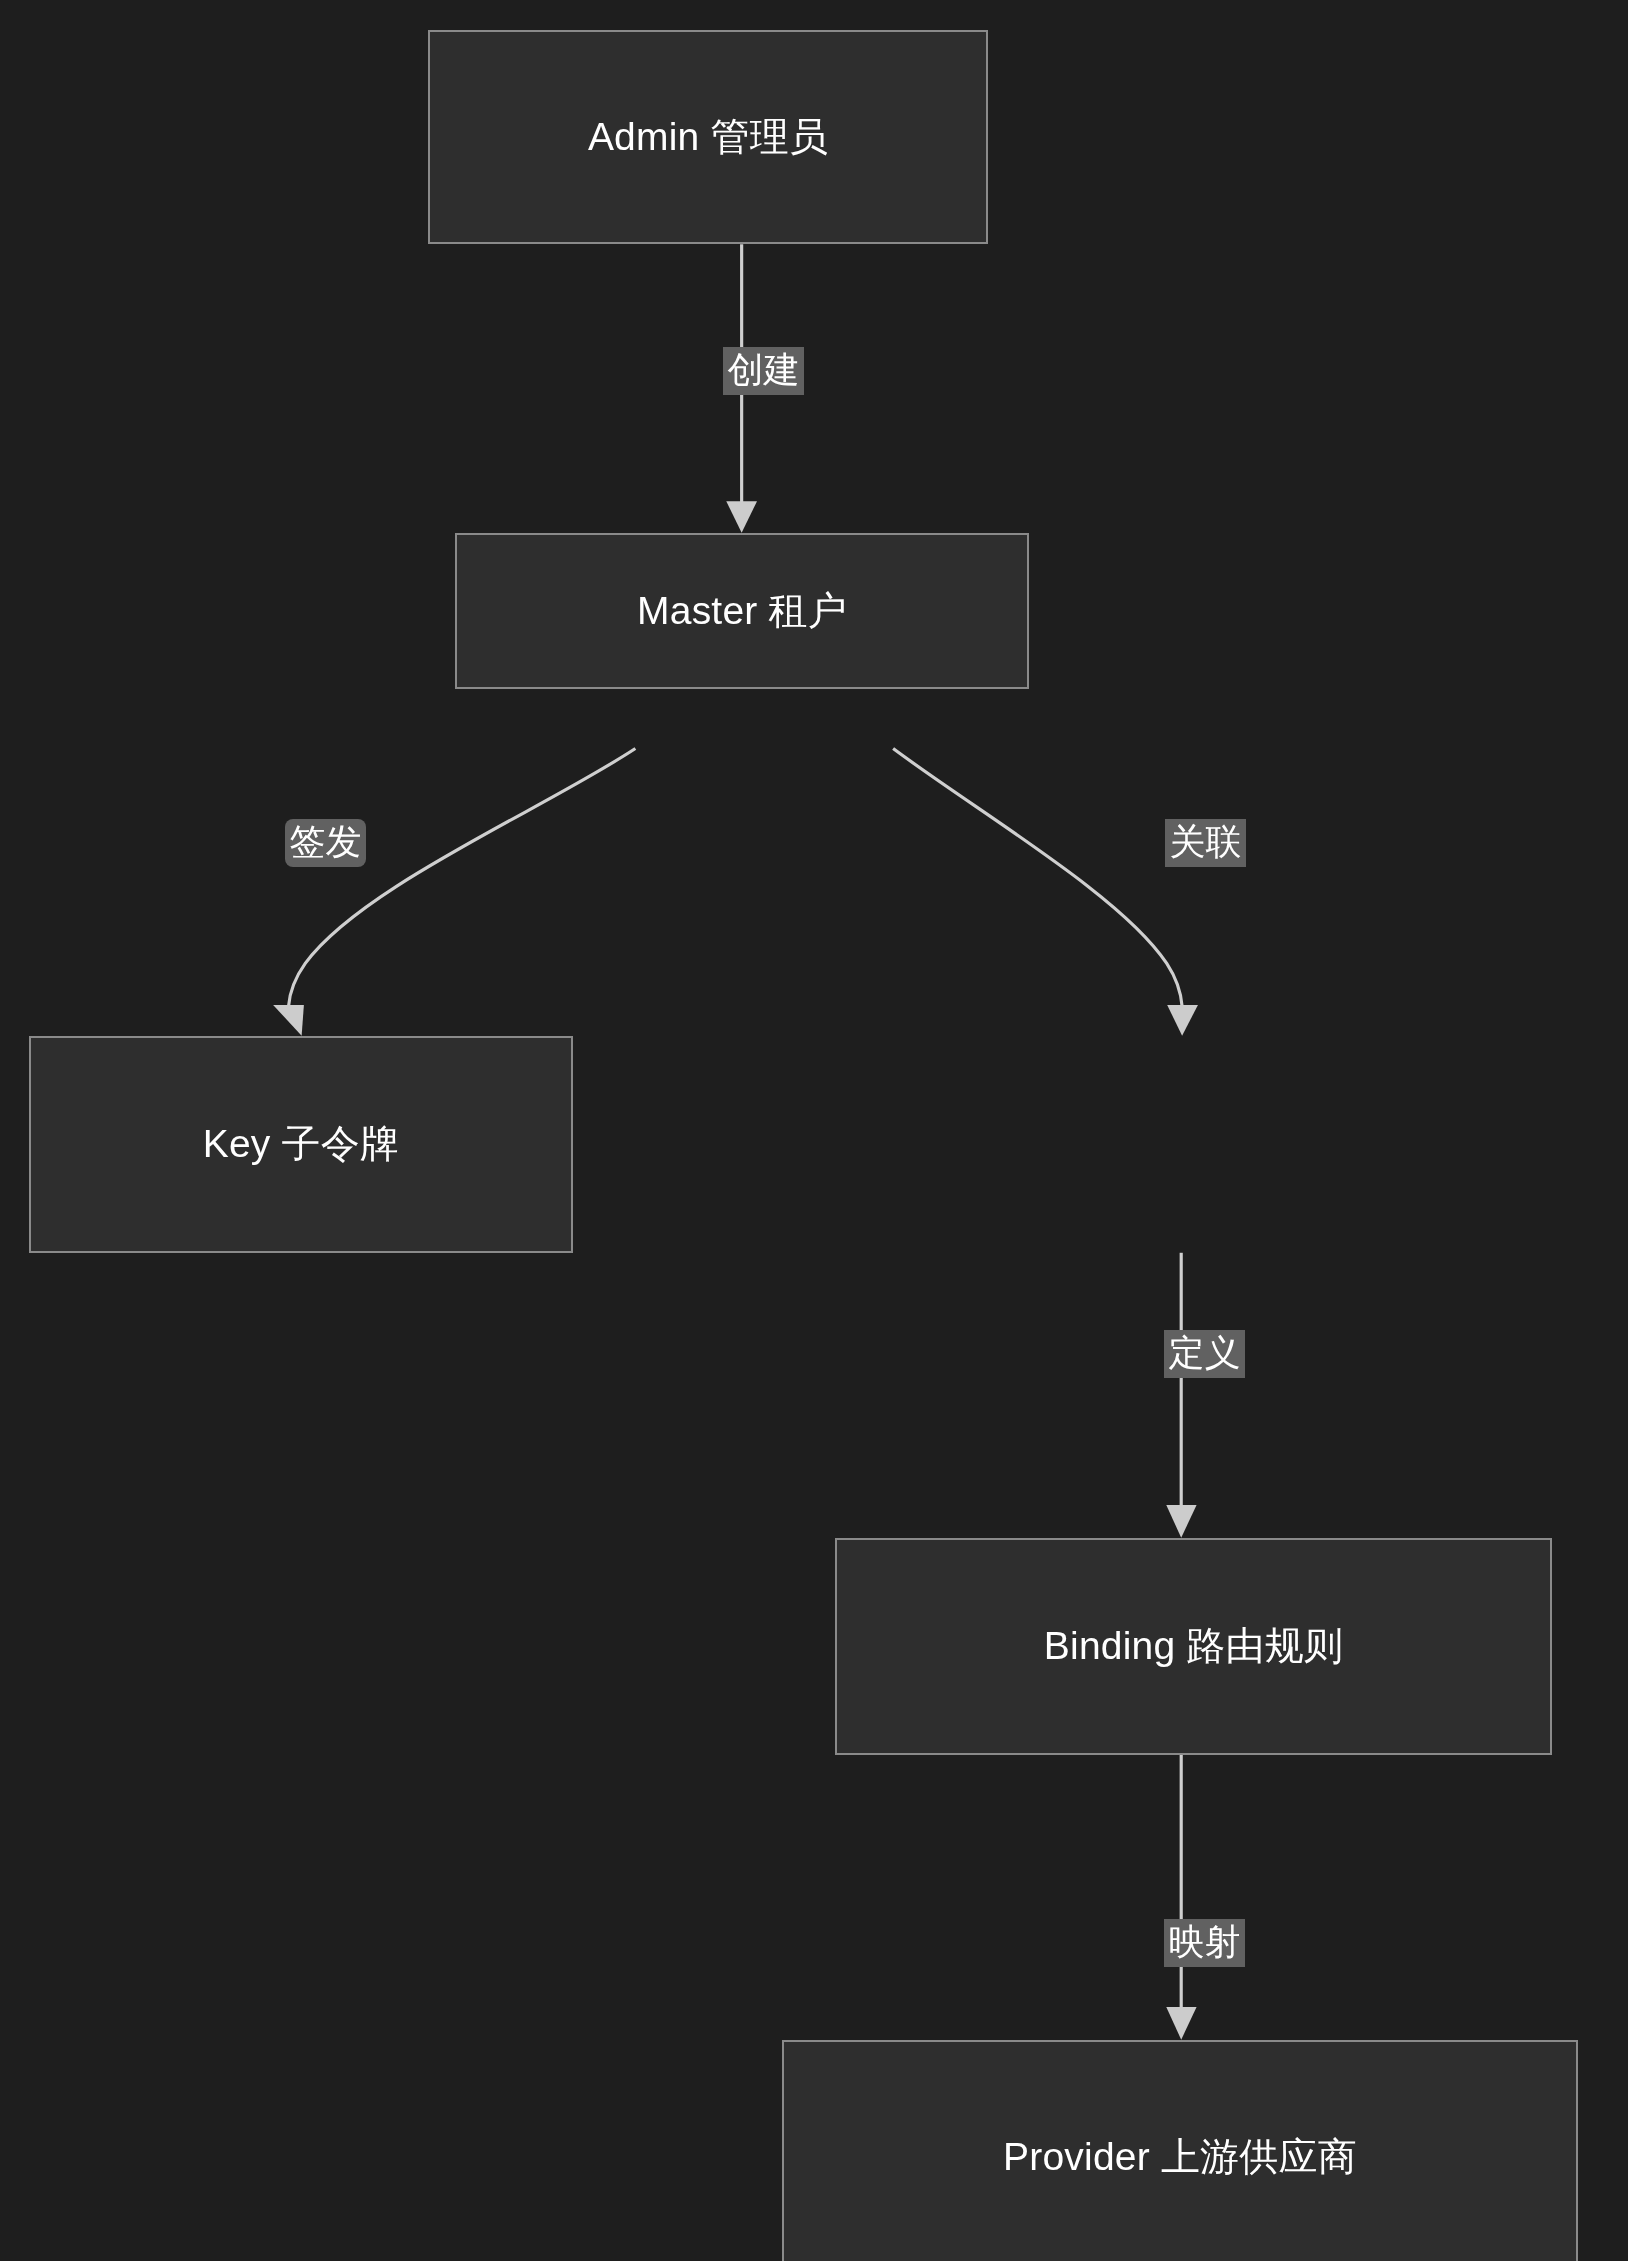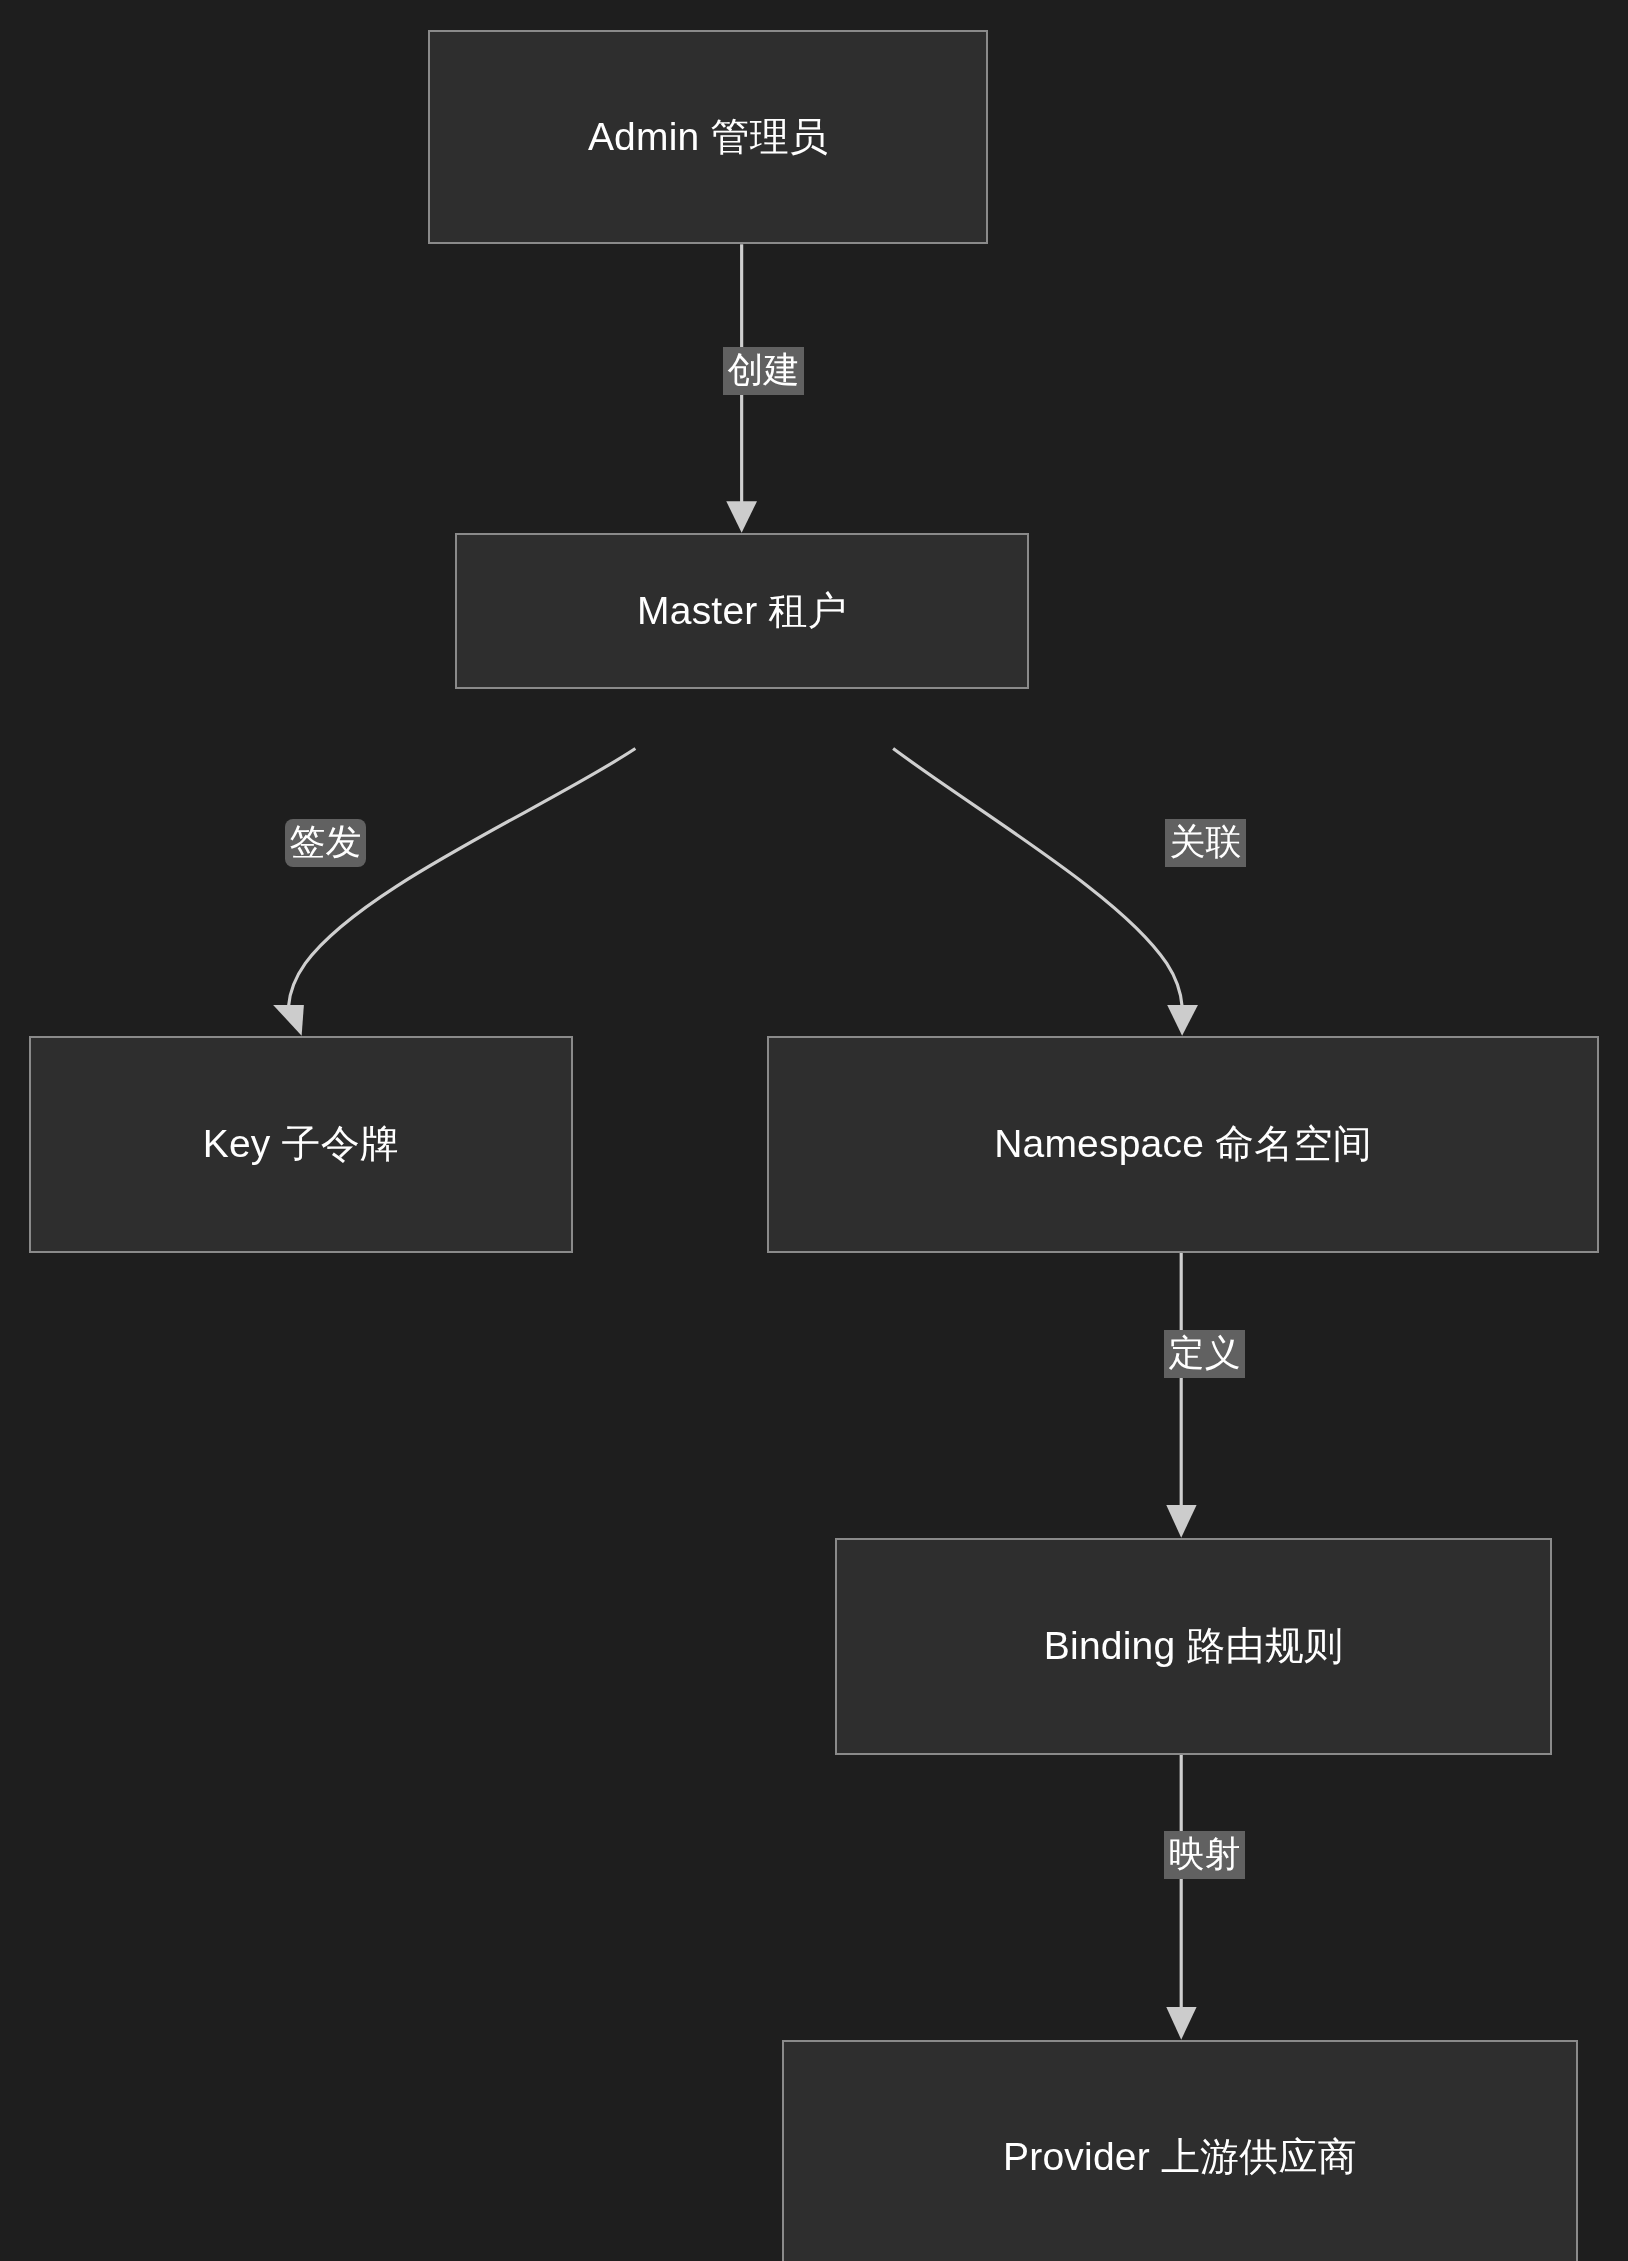--- a/index.html
+++ b/index.html
@@ -88,23 +88,20 @@
   </div>
 
   <div class="node" style="left:455px; top:533px; width:574px; height:156px;">
     <span>Master 租户</span>
   </div>
 
   <div class="node" style="left:29px; top:1036px; width:544px; height:217px;">
     <span>Key 子令牌</span>
   </div>
 
-  <div class="node" style="left:767px; top:1036px; width:832px; height:217px;">
-    <span>Namespace 命名空间</span>
-  </div>
 
   <div class="node" style="left:821px; top:1538px; width:717px; height:217px;margin-left:14px;">
     <span>Binding 路由规则</span>
   </div>
 
   <div class="node" style="left:782px; top:2040px; width:796px; height:234px;">
     <span>Provider 上游供应商</span>
   </div>
 
   <div class="edge-label" style="left:676px; top:347px;">
@@ -116,18 +113,18 @@
   </div>
 
   <div class="edge-label" style="left:1118px; top:819px;">
     <span>关联</span>
   </div>
 
   <div class="edge-label" style="left:1117px; top:1330px;">
     <span>定义</span>
   </div>
 
-  <div class="edge-label" style="left:1117px; top:1831px;">
+  <div class="edge-label" style="left:1117px; top:1919px;">
     <span>映射</span>
   </div>
 
 </div>
 
 
 </body></html>

